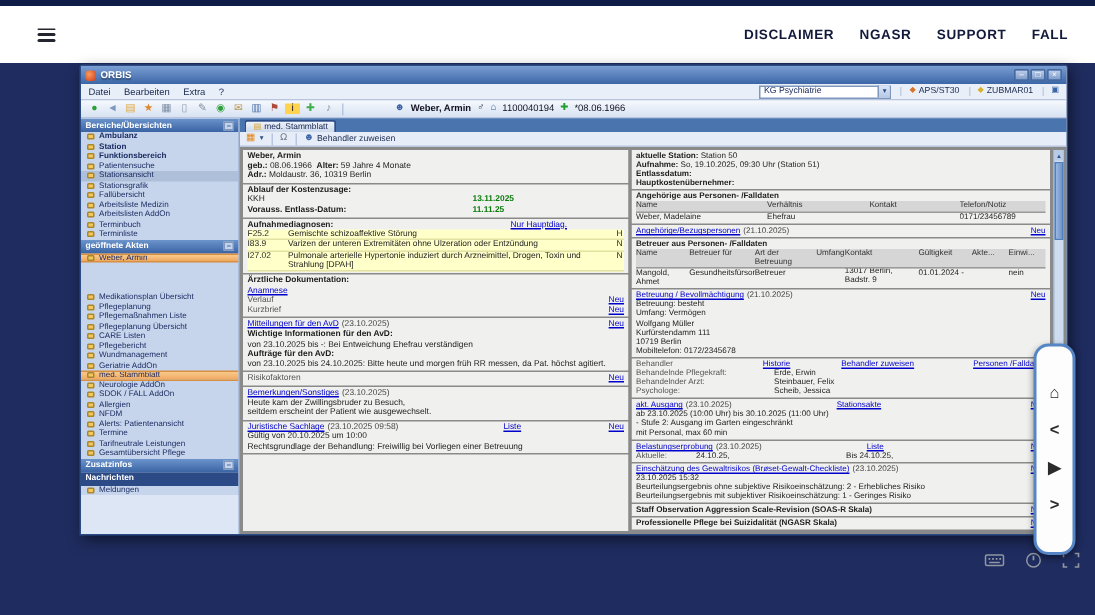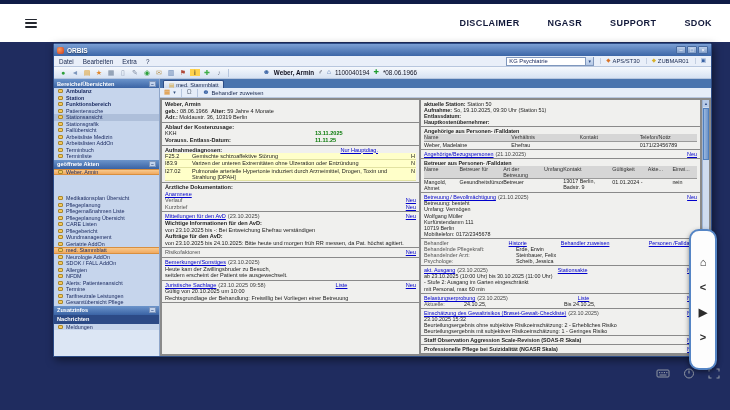--- a/index.html
+++ b/index.html
@@ -2,21 +2,21 @@
 <html><head>
 <meta charset="utf-8">
 <style>
   *{margin:0;padding:0;box-sizing:border-box}
   html,body{width:730px;height:410px}
   body{position:relative;background:#1f2c5f;font-family:"Liberation Sans",sans-serif;overflow:hidden}
   .topstrip{position:absolute;top:0;left:0;right:0;height:4px;background:#0f1c47}
   .band{position:absolute;top:4px;left:0;right:0;height:38px;background:#ffffff;display:flex;align-items:center}
   .burger{margin-left:25px;width:12px;height:9px;display:flex;flex-direction:column;justify-content:space-between;cursor:pointer}
   .burger i{display:block;height:1.6px;background:#23262e;border-radius:1px}
-  .navlinks{margin-left:auto;margin-right:18px;display:flex;gap:28px}
+  .navlinks{margin-left:auto;margin-right:18px;display:flex;gap:17px}
   .navlink{font-size:9px;font-weight:bold;color:#12193a;letter-spacing:.4px;cursor:pointer}
 
   .window{position:absolute;left:53px;top:43px;width:659px;height:314px;background:#dde6f3;border:1px solid #2d4c86;border-radius:2px 2px 0 0;box-shadow:2px 3px 9px rgba(0,0,0,.5);display:flex;flex-direction:column;overflow:hidden}
   .titlebar{height:12px;background:linear-gradient(#7b9fd4,#3c66a7);display:flex;align-items:center;padding:0 3px;gap:3px;flex:none}
   .appicon{width:7px;height:7px;background:radial-gradient(circle at 35% 35%,#ff9a5a,#c83c1e);border-radius:2px;flex:none}
   .wtitle{color:#fff;font-size:6.5px;font-weight:bold;text-shadow:0 1px 1px rgba(0,0,0,.4)}
   .wbtns{margin-left:auto;display:flex;gap:1px}
   .wbtn{width:10px;height:8px;background:linear-gradient(#bccee9,#7e9cc9);border:1px solid #46699f;color:#fff;font-size:5.5px;line-height:6px;text-align:center;border-radius:1px;cursor:pointer}
 
   .menubar{height:11px;background:#e9eff9;border-bottom:1px solid #b7c6de;display:flex;align-items:center;padding:0 5px;gap:9px;font-size:6.3px;color:#18284f;flex:none}
@@ -115,21 +115,21 @@
   <div class="burger">
       <i></i>
       <i></i>
       <i></i>
     </div>
   <div class="navlinks">
 
   <span class="navlink">DISCLAIMER</span>
       <span class="navlink">NGASR</span>
       <span class="navlink">SUPPORT</span>
-      <span class="navlink">SDOK</span>
+      <span class="navlink">FALL</span>
     </div>
 </div>
 
 <div class="window">
 
   <div class="titlebar">
     <span class="appicon"></span>
     <span class="wtitle">ORBIS</span>
     <span class="wbtns">
 

